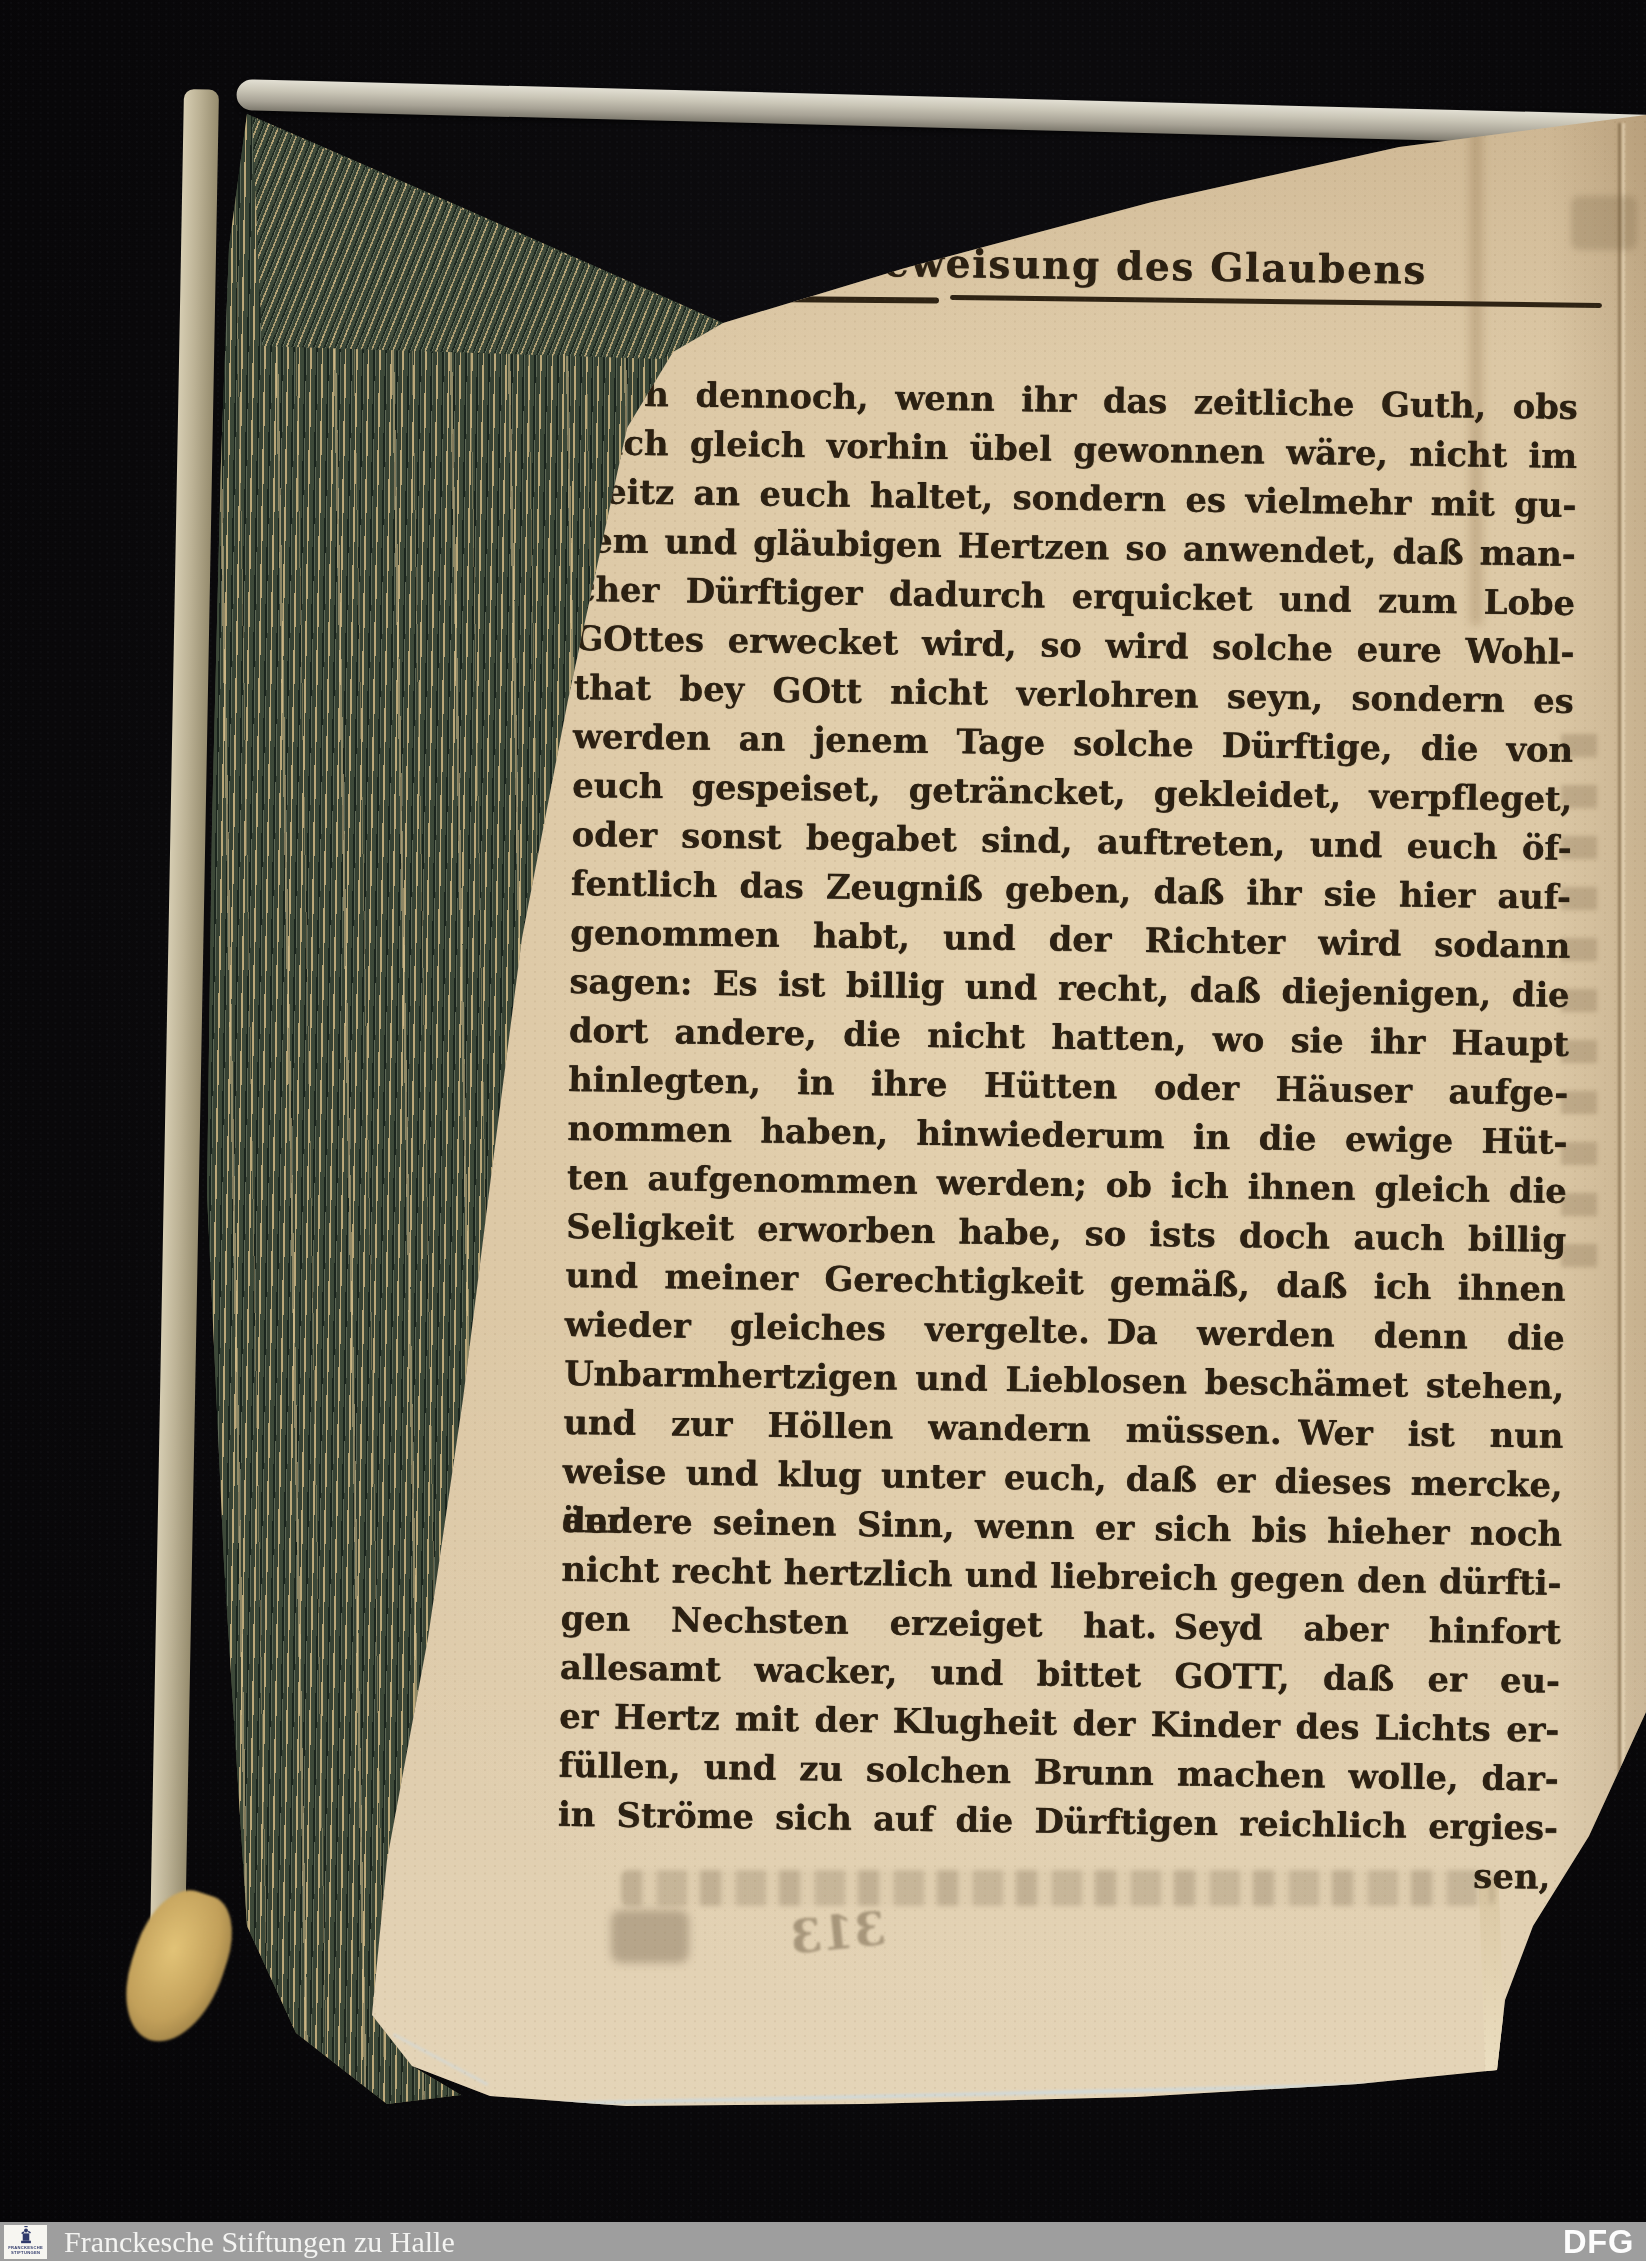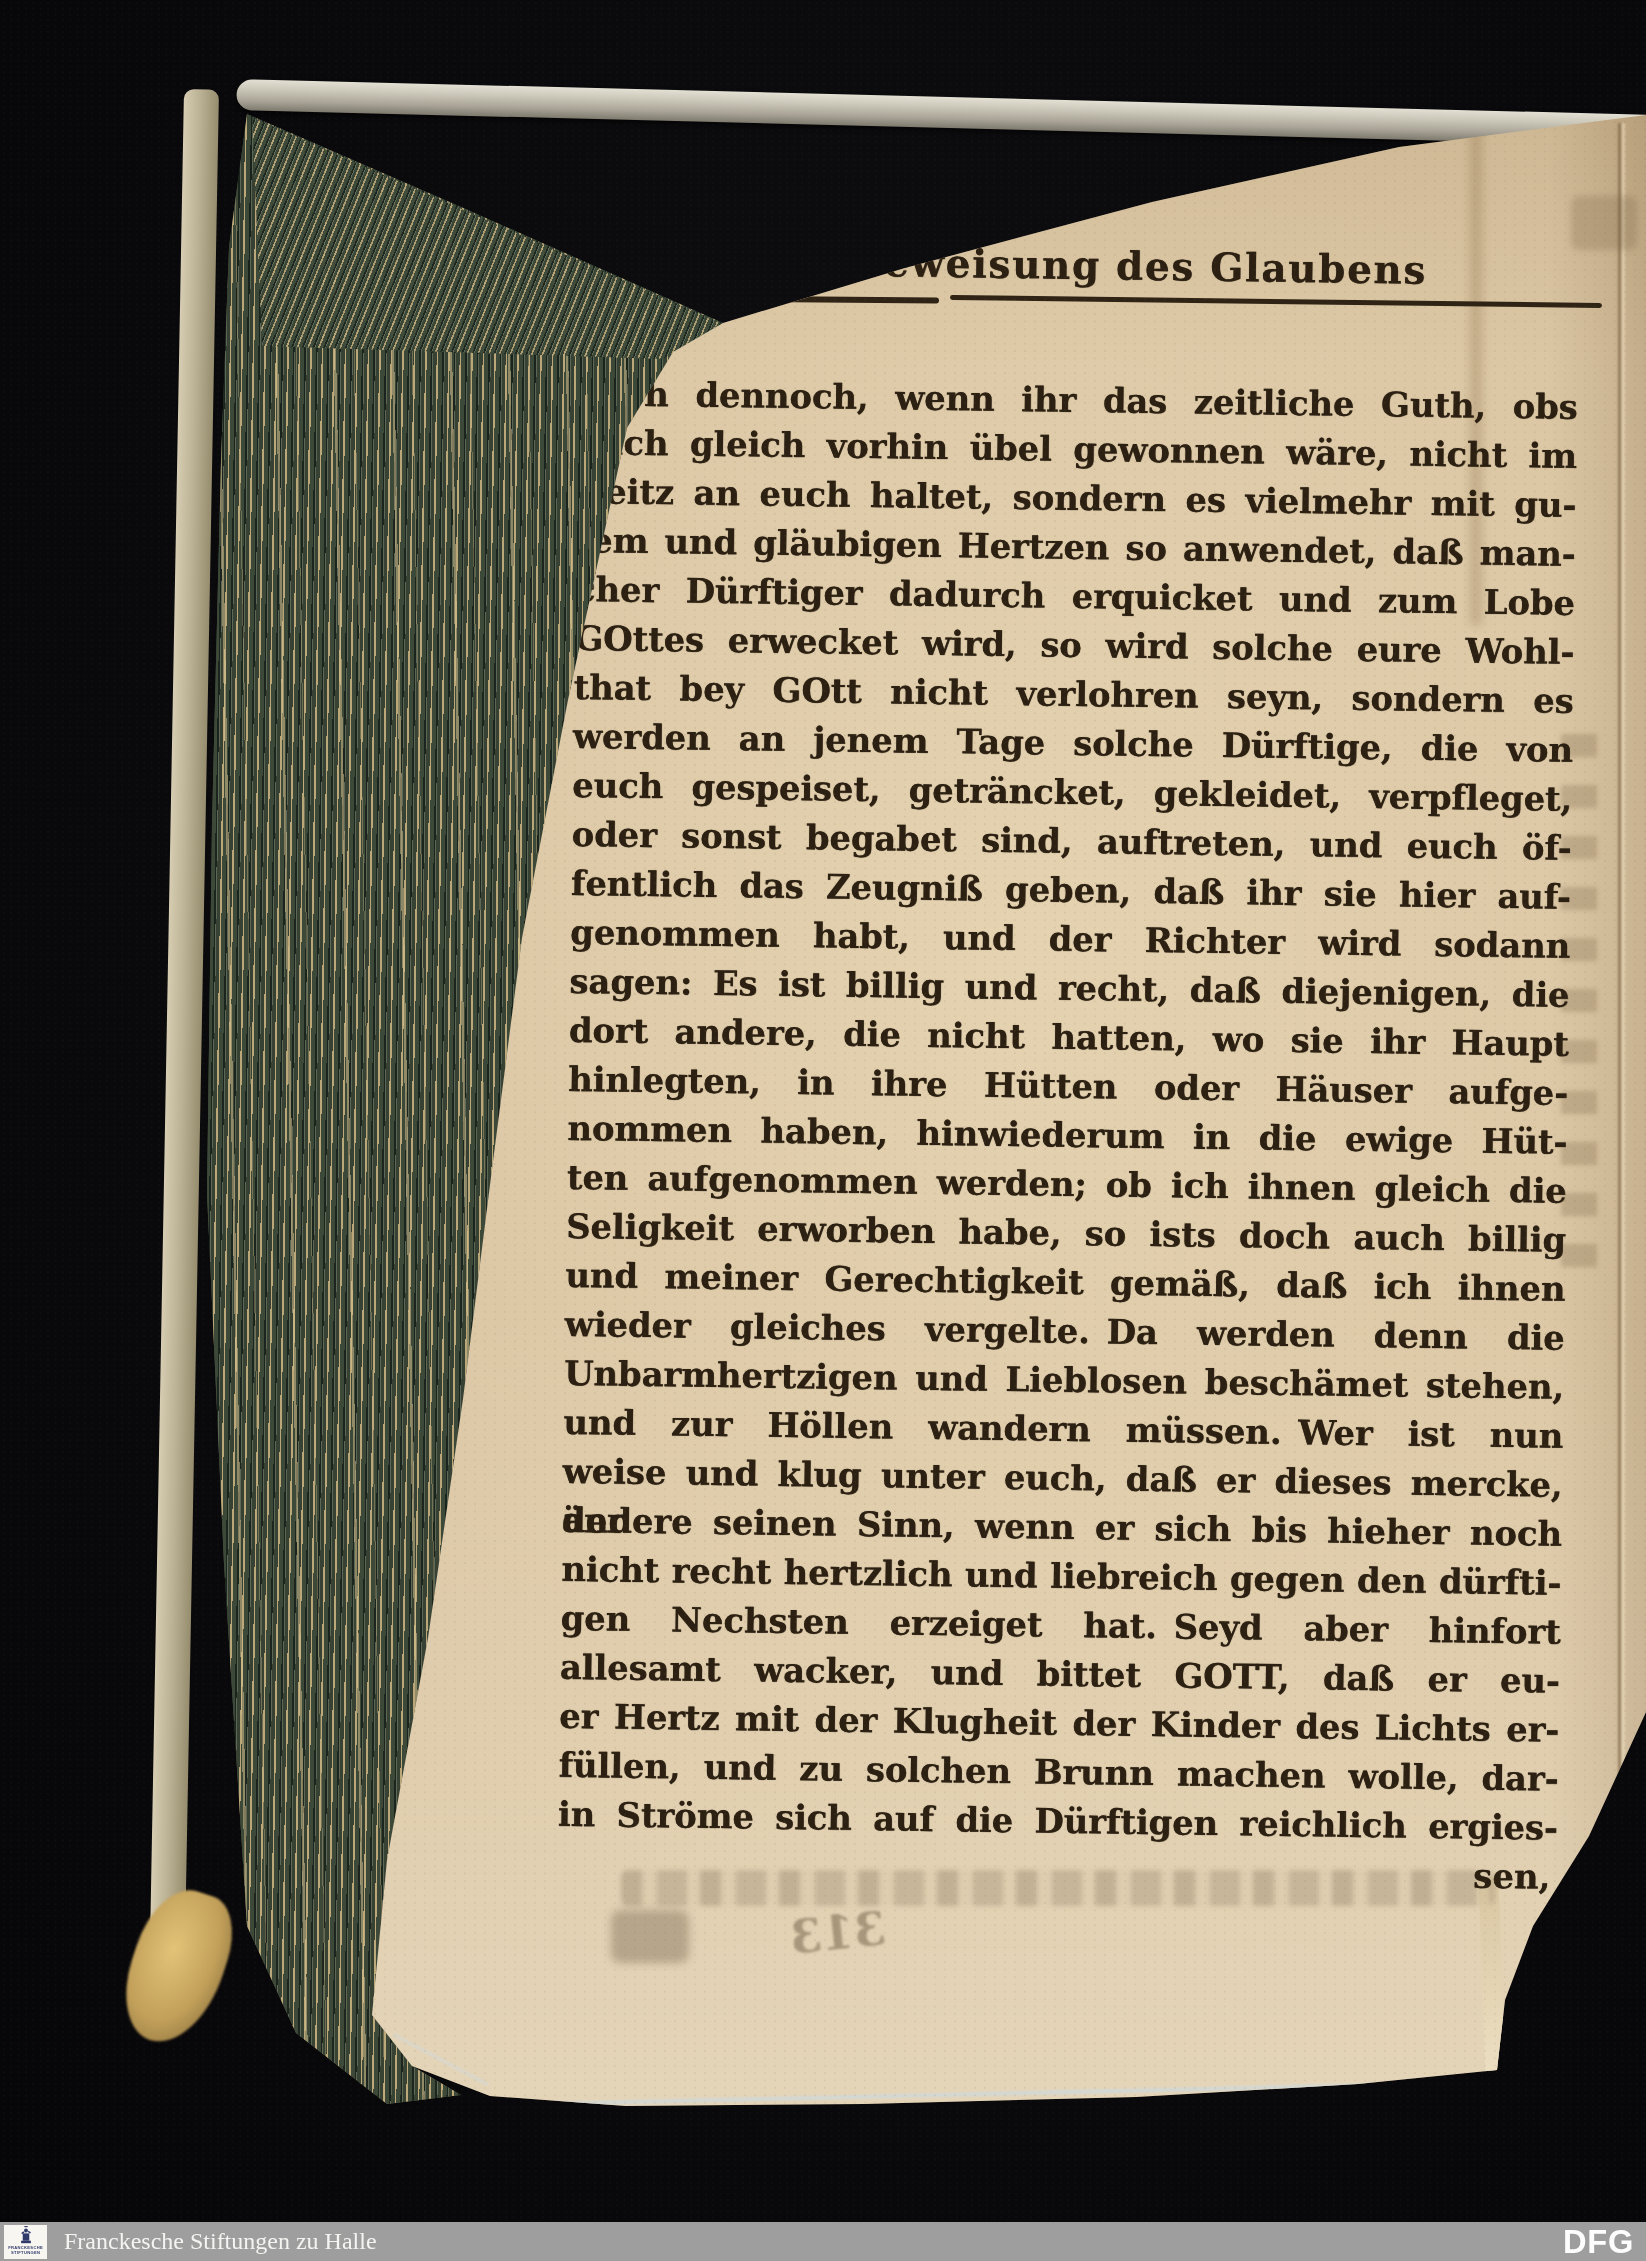--- a/index.html
+++ b/index.html
@@ -150,21 +150,21 @@
   .logo-box{
     position:absolute;left:4.1px;top:2.5px;width:43px;height:34px;background:#f7f6f1;
     display:flex;flex-direction:column;align-items:center;justify-content:flex-start;
   }
   .logo-caption{
     font-family:"Liberation Sans",sans-serif;font-size:4.1px;line-height:5px;
     color:#303a6b;font-weight:bold;letter-spacing:0.3px;text-align:center;
   }
   .lib-name{
     position:absolute;left:64px;top:0;height:39px;line-height:39px;
-    font-family:"Liberation Serif",serif;font-size:24px;color:#f4f4f2;
+    font-family:"Liberation Serif",serif;font-size:30px;color:#f4f4f2;
   }
   .dfg{
     position:absolute;right:11.5px;top:0;height:39px;line-height:39px;
     font-family:"Liberation Sans",sans-serif;font-weight:bold;font-size:34px;
     color:#fdfdfd;letter-spacing:0.8px;transform:scaleX(.96);transform-origin:right center;
   }
 </style>
 </head>
 <body>
 

